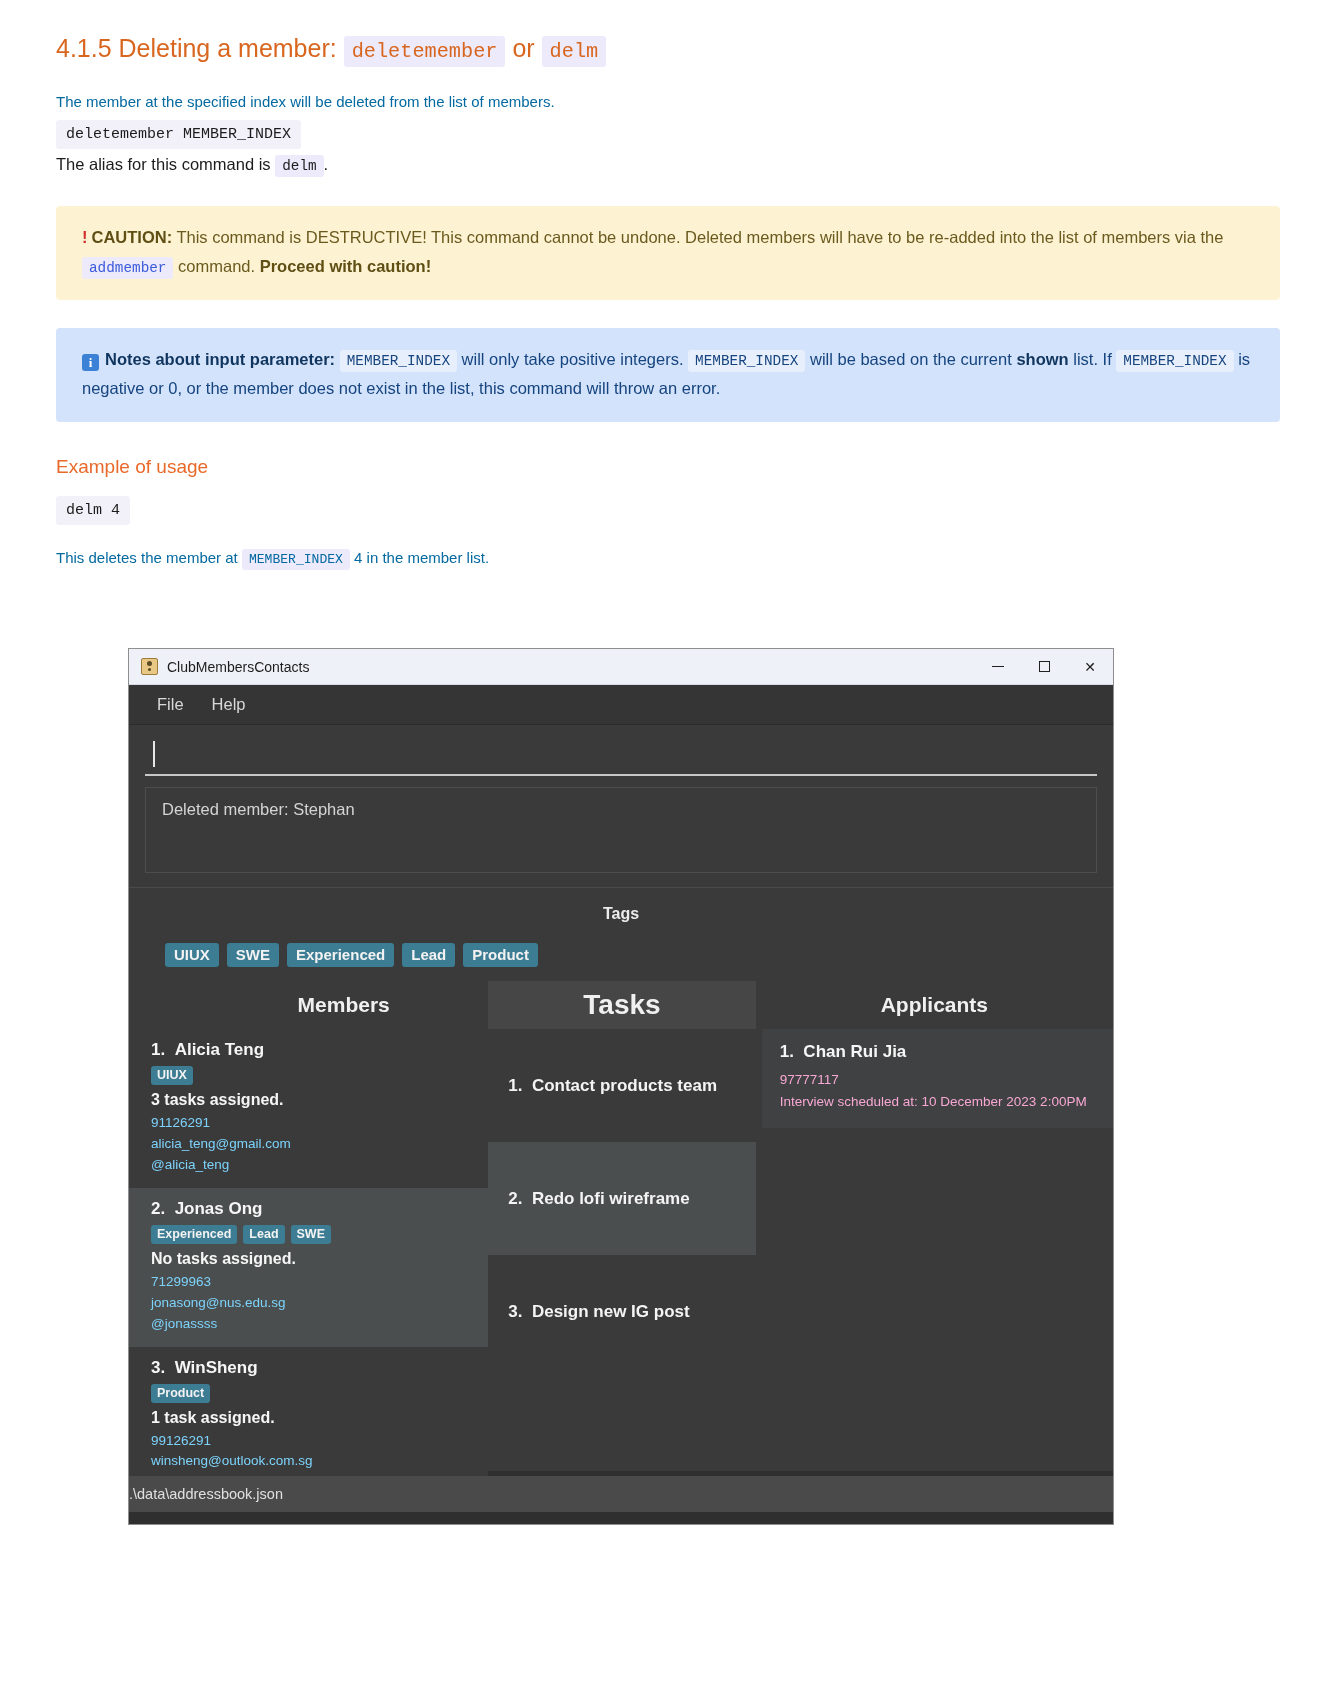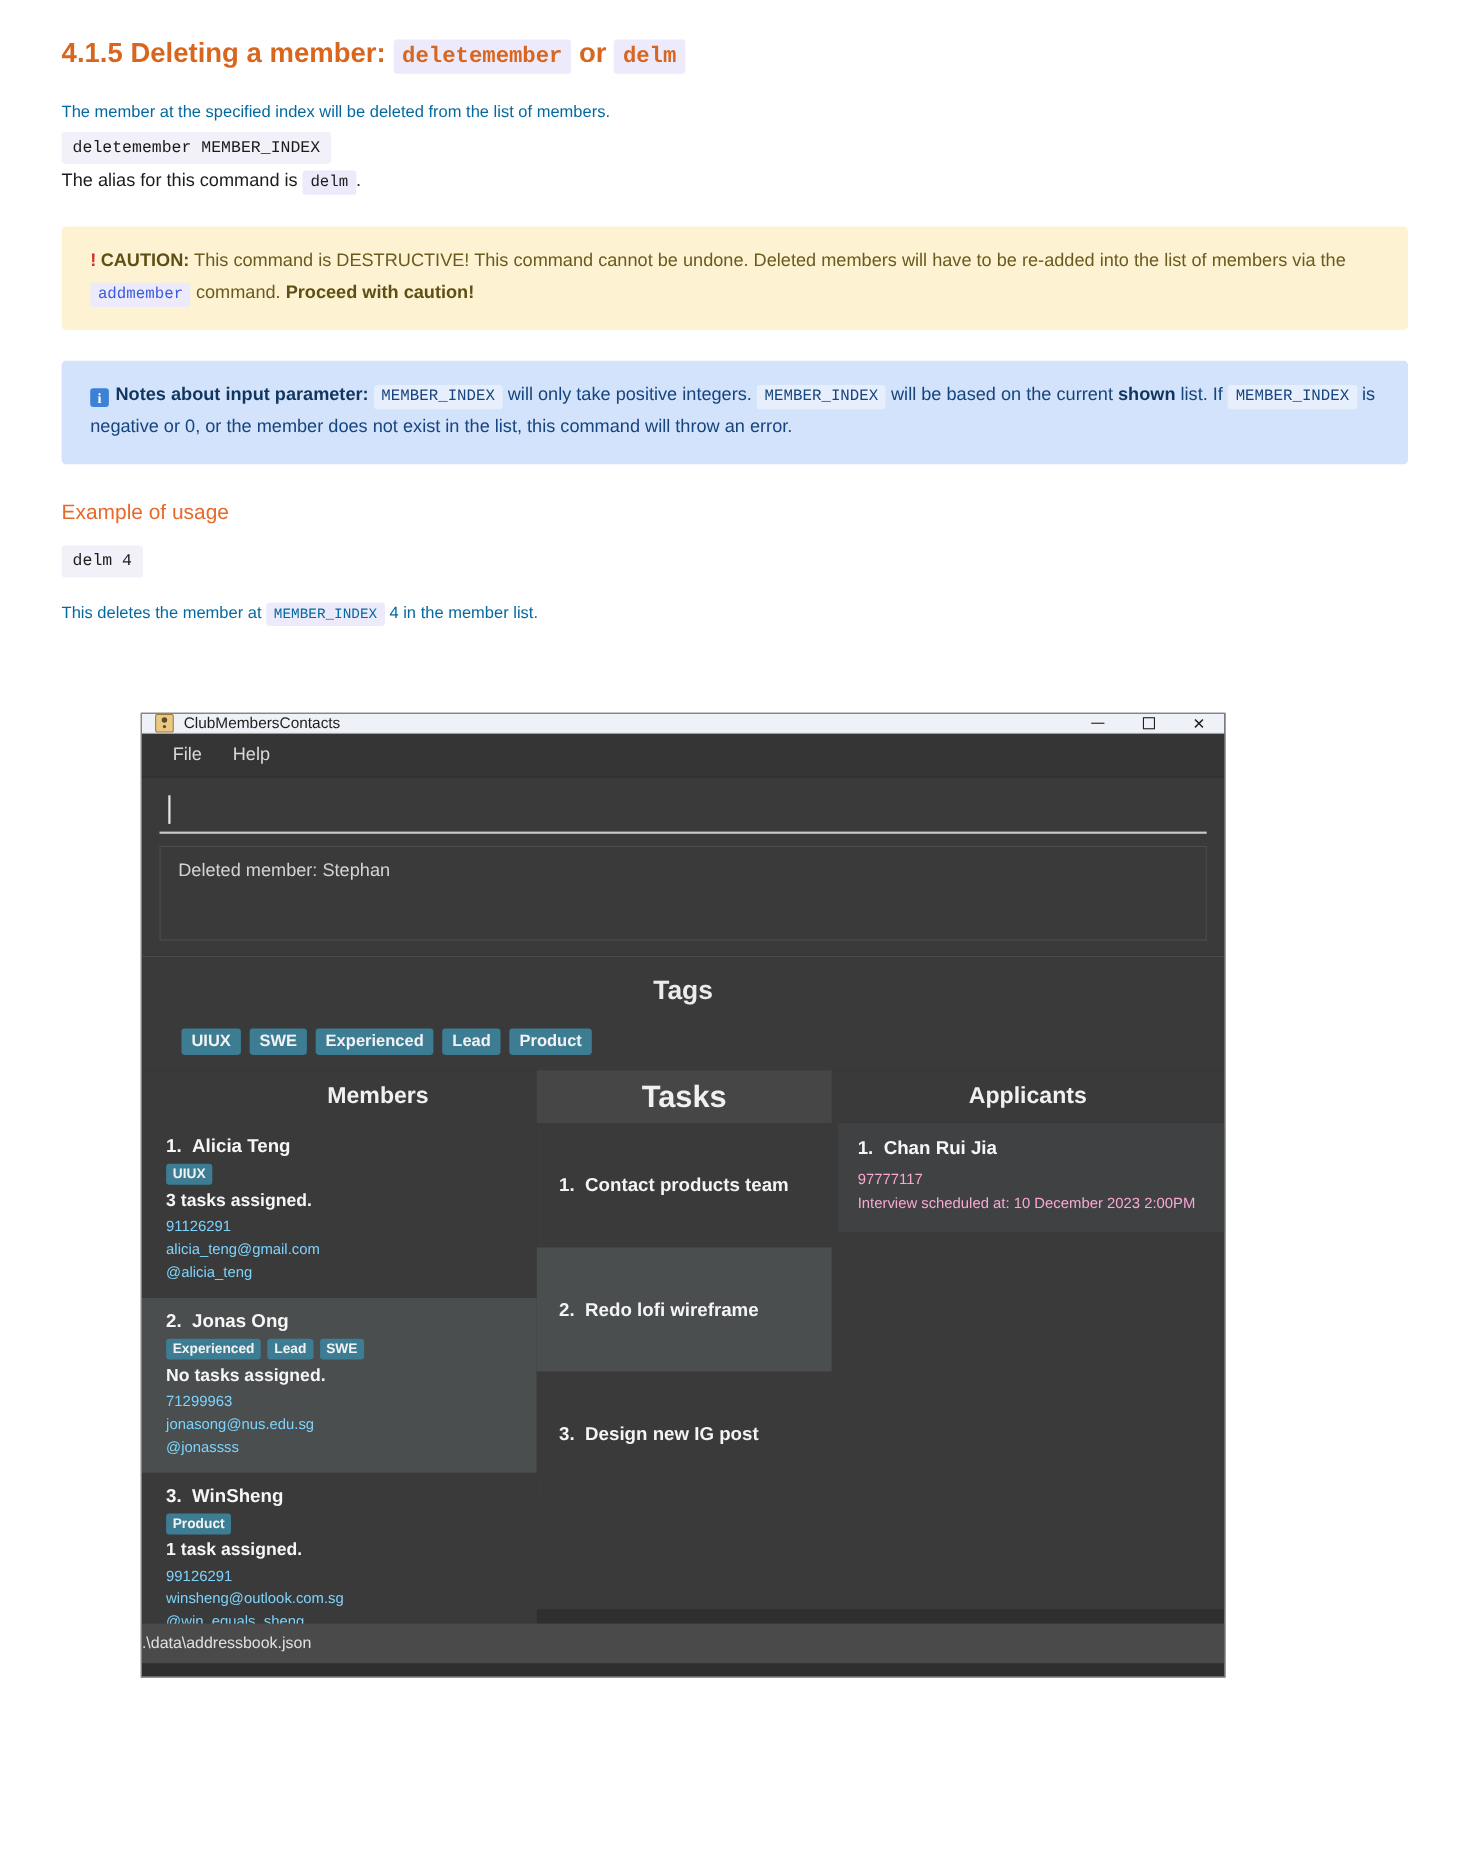--- a/index.html
+++ b/index.html
@@ -9,21 +9,21 @@
     background: #ffffff;
     font-family: "Liberation Sans", sans-serif;
   }
   .page { position: relative; width: 1336px; height: 1688px; overflow: hidden; }
 
   
   .doc { padding: 24px 56px 0 56px; }
   h2.section-title {
     color: #d9661f;
     font-size: 25px;
-    font-weight: 700;
+    font-weight: 400;
     margin: 8px 0 26px 0;
     line-height: 1.3;
   }
   h3.sub-title {
     color: #e8692a;
     font-size: 19px;
     font-weight: 400;
     margin: 34px 0 18px 0;
   }
   p.body-text {
@@ -97,23 +97,24 @@
     position: absolute;
     left: 128px;
     top: 648px;
     width: 986px;
     height: 877px;
     background: #2f2f2f;
     border: 1px solid #8f8f8f;
     overflow: hidden;
   }
   .titlebar {
-    height: 18px;
+    height: 36px;
     background: #eef1f7;
     display: flex;
+    align-items: center;
     border-bottom: 1px solid #d7dbe3;
   }
   .titlebar .tb-icon {
     width: 17px; height: 17px;
     margin-left: 12px; margin-right: 9px;
     background: #e9c885;
     border: 1px solid #9d7c3a;
     border-radius: 2px;
     position: relative;
   }
@@ -182,21 +183,21 @@
   .result-text { color: #d4d4d4; font-size: 16.5px; }
 
   .tags-panel {
     background: #3a3a3a;
     border-top: 1px solid #4a4a4a;
     padding: 17px 0 14px 0;
   }
   .tags-title {
     text-align: center;
     color: #ececec;
-    font-size: 24px;
+    font-size: 16px;
     font-weight: bold;
     margin-bottom: 20px;
   }
   .tag-row { padding-left: 36px; display: flex; gap: 8px; }
   .tag {
     background: #3d7d94;
     color: #f2f2f2;
     font-size: 15px;
     font-weight: bold;
     padding: 3px 9px 4px 9px;

